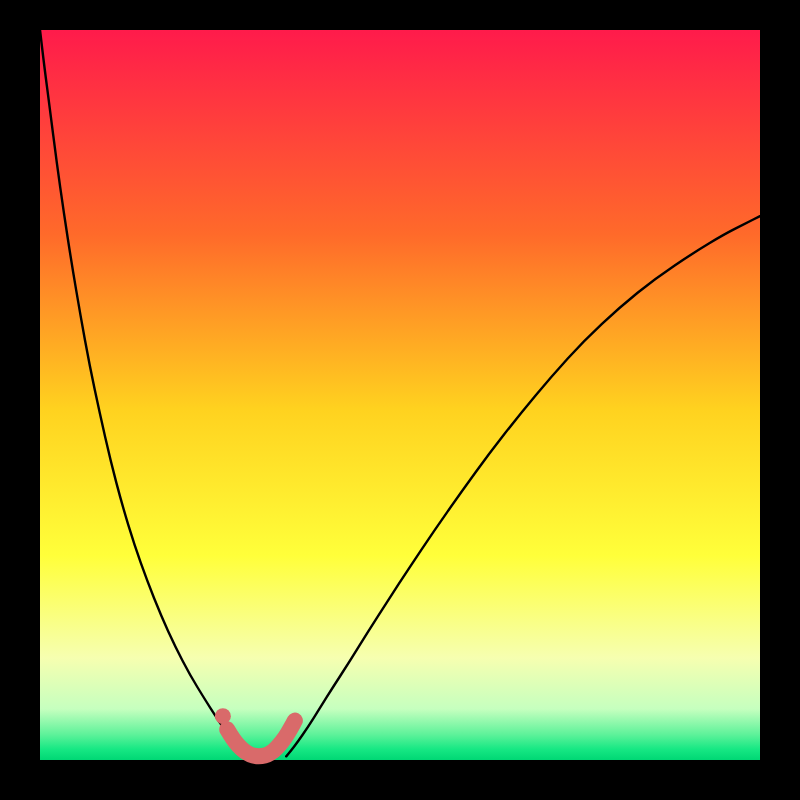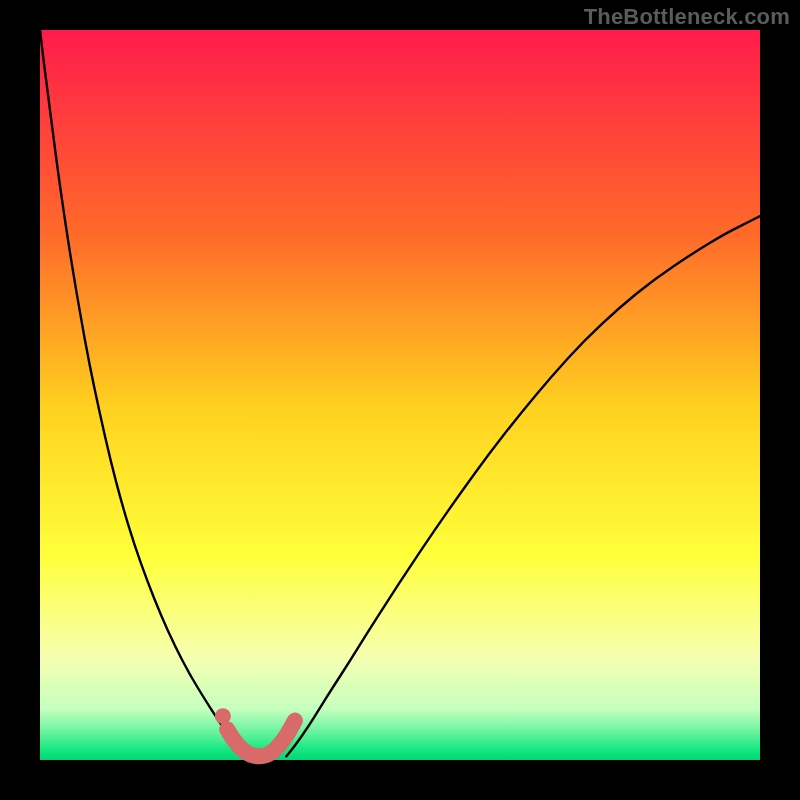--- a/index.html
+++ b/index.html
@@ -32,21 +32,20 @@
   svg {
     position: absolute;
     top: 0;
     left: 0;
   }
 </style>
 </head>
 <body>
 
 <div class="frame">
-  <div class="watermark">TheBottleneck.com</div>
   <svg id="chart-svg" width="800" height="800" viewBox="0 0 800 800">
       <defs>
         <linearGradient id="bg-grad" x1="0" y1="0" x2="0" y2="1">
           <stop offset="0%" stop-color="#ff1b4b"></stop>
           <stop offset="28.000000000000004%" stop-color="#ff6a2a"></stop>
           <stop offset="52%" stop-color="#ffd21f"></stop>
           <stop offset="72%" stop-color="#ffff3a"></stop>
           <stop offset="86%" stop-color="#f6ffb0"></stop>
           <stop offset="93%" stop-color="#c6ffbf"></stop>
           <stop offset="96.5%" stop-color="#5ef29a"></stop>

